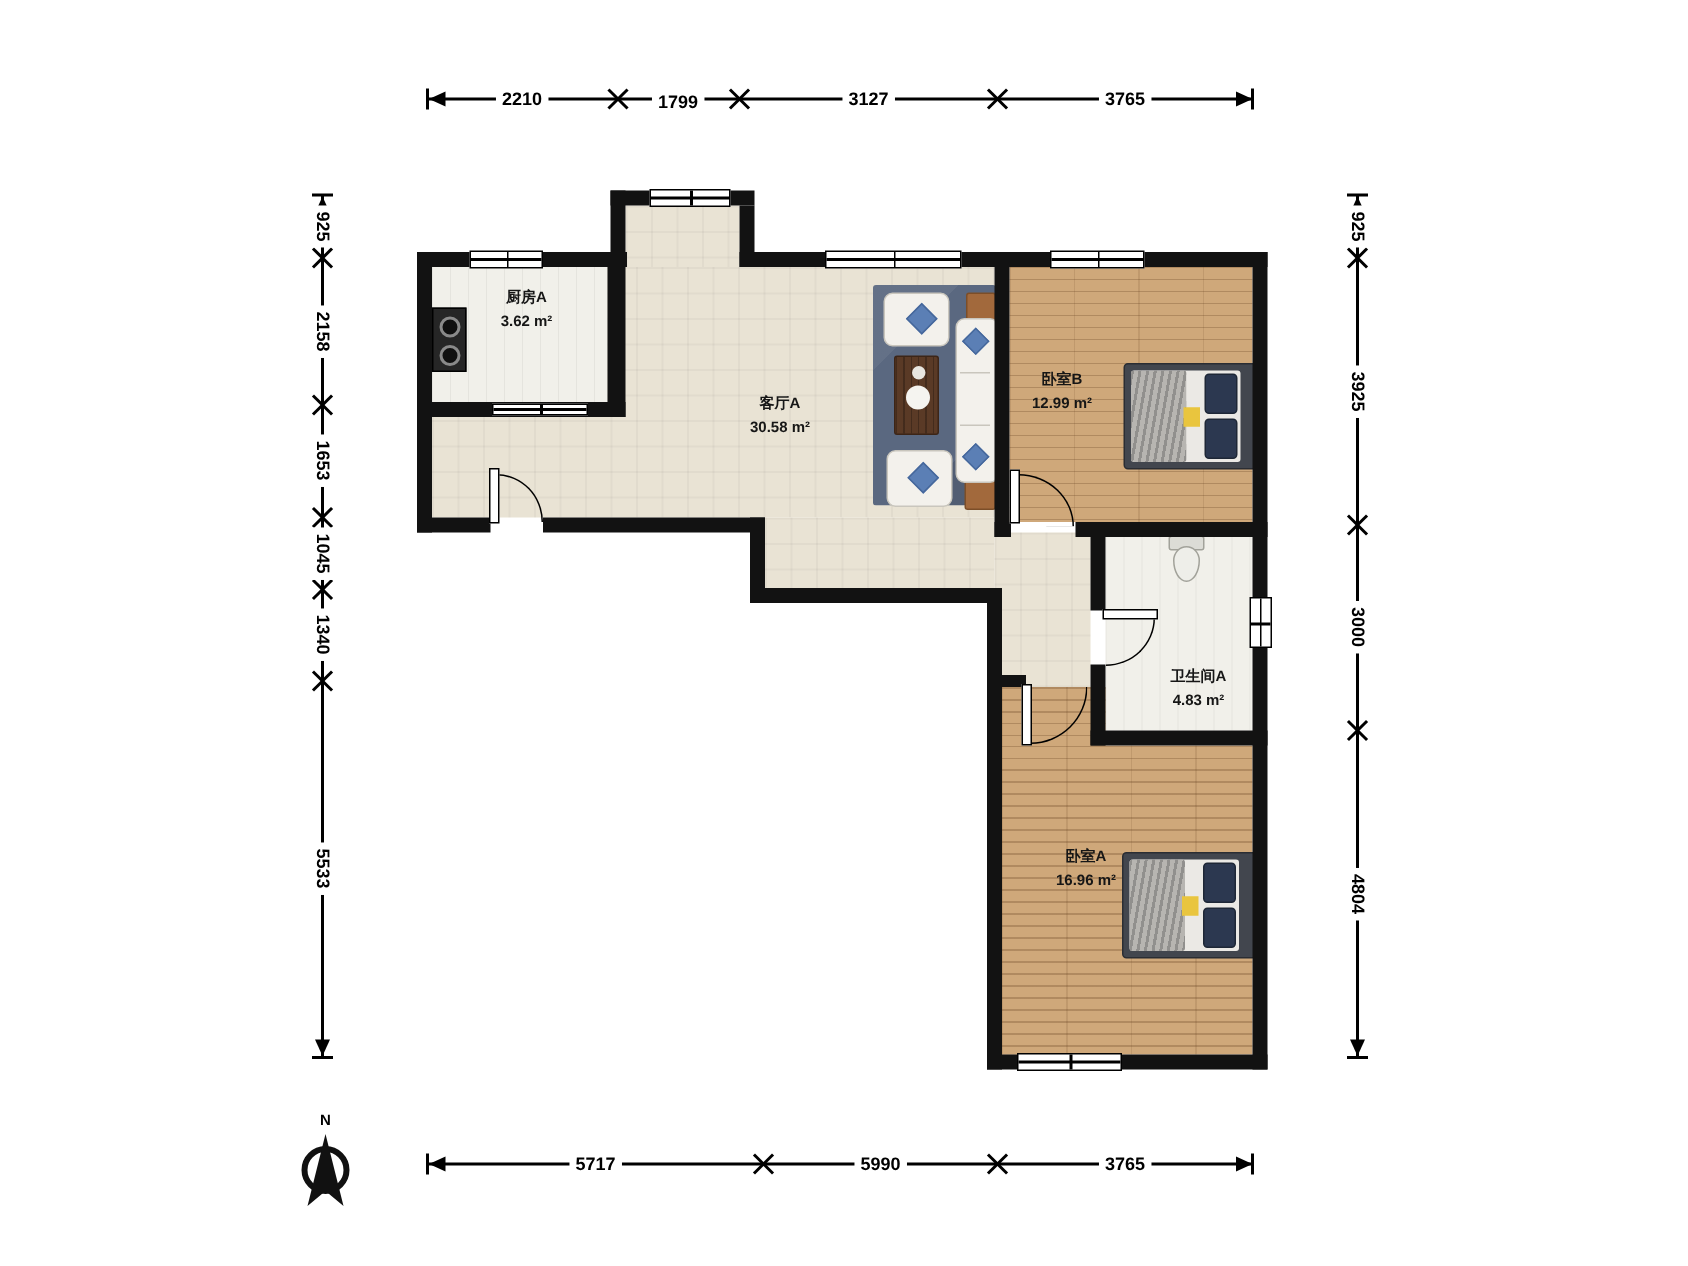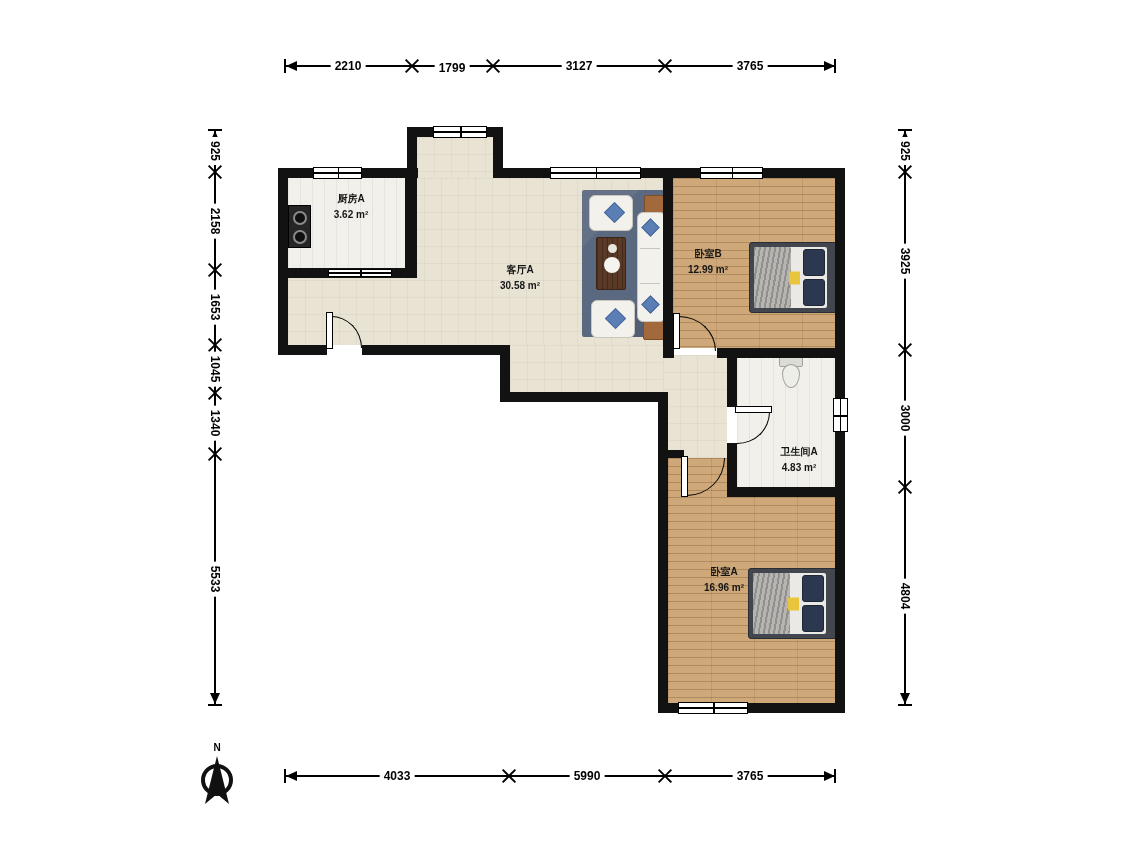--- a/index.html
+++ b/index.html
@@ -191,21 +191,21 @@
   <div class="dlabel" style="left:579px;top:66px">3127</div>
   <div class="dlabel" style="left:750px;top:66px">3765</div>
 
   <div class="dline" style="left:285px;top:775px;width:550px;height:2px"></div>
   <div class="dbar" style="left:284px;top:769px;width:2px;height:14px"></div>
   <div class="dbar" style="left:834px;top:769px;width:2px;height:14px"></div>
   <div class="arr" style="left:286px;top:771px;border-top:5px solid transparent;border-bottom:5px solid transparent;border-right:11px solid #000"></div>
   <div class="arr" style="left:824px;top:771px;border-top:5px solid transparent;border-bottom:5px solid transparent;border-left:11px solid #000"></div>
   <div class="tick" style="left:509px;top:776px"></div>
   <div class="tick" style="left:665px;top:776px"></div>
-  <div class="dlabel" style="left:397px;top:776px">4033</div>
+  <div class="dlabel" style="left:397px;top:776px">5717</div>
   <div class="dlabel" style="left:587px;top:776px">5990</div>
   <div class="dlabel" style="left:750px;top:776px">3765</div>
 
   <div class="dline" style="left:214px;top:130px;width:2px;height:575px"></div>
   <div class="dbar" style="left:208px;top:129px;width:14px;height:2px"></div>
   <div class="dbar" style="left:208px;top:704px;width:14px;height:2px"></div>
   <div class="arr" style="left:210px;top:131px;border-left:5px solid transparent;border-right:5px solid transparent;border-bottom:11px solid #000"></div>
   <div class="arr" style="left:210px;top:693px;border-left:5px solid transparent;border-right:5px solid transparent;border-top:11px solid #000"></div>
   <div class="tick" style="left:215px;top:172px"></div>
   <div class="tick" style="left:215px;top:270px"></div>

